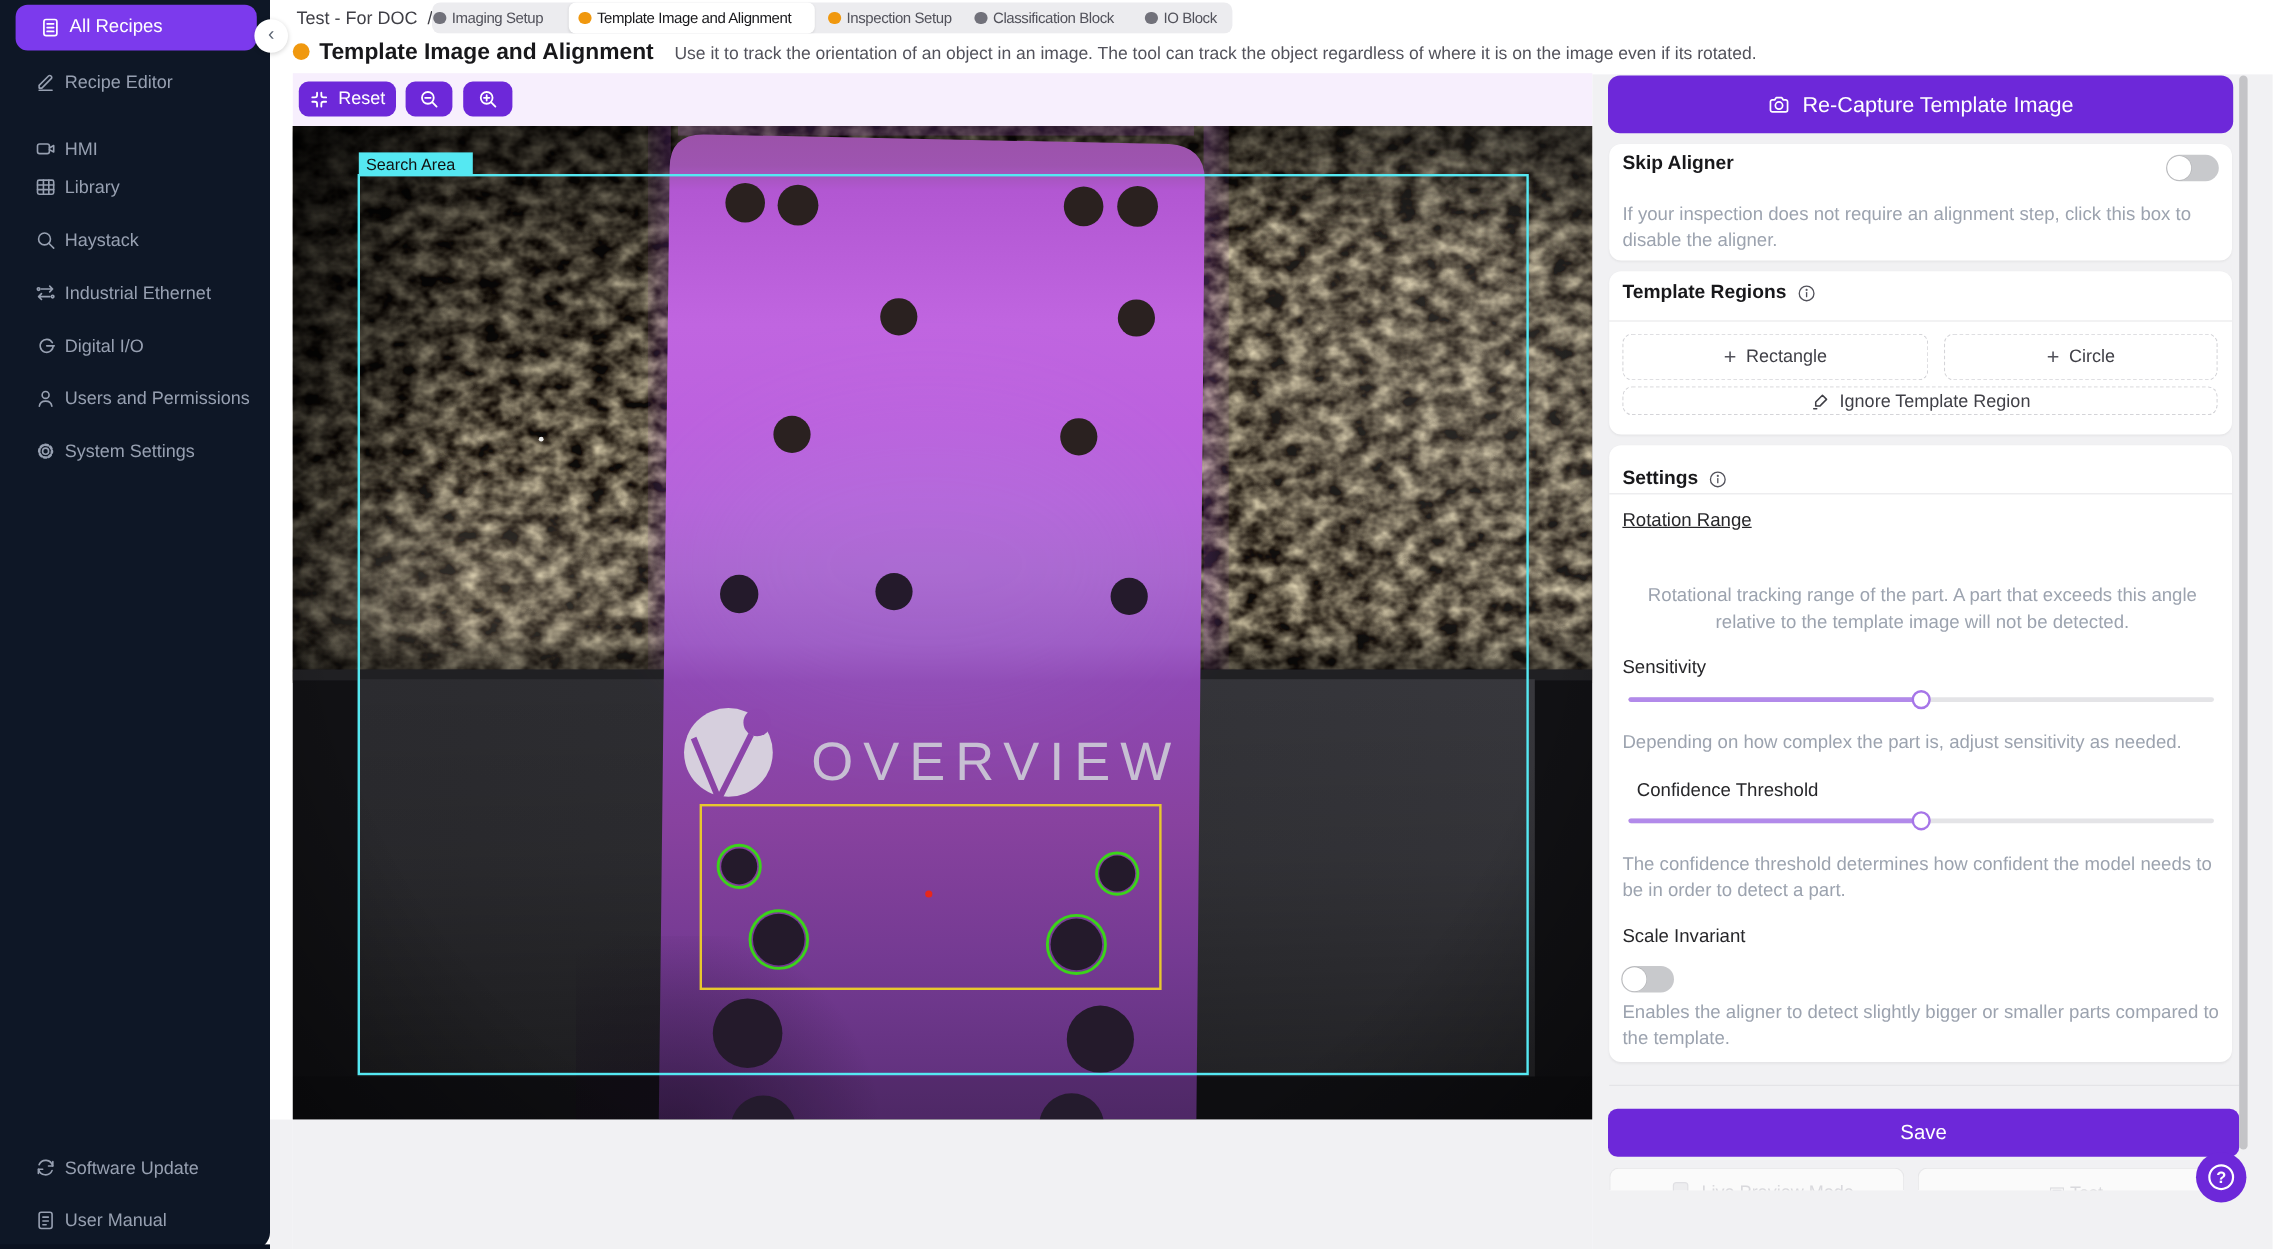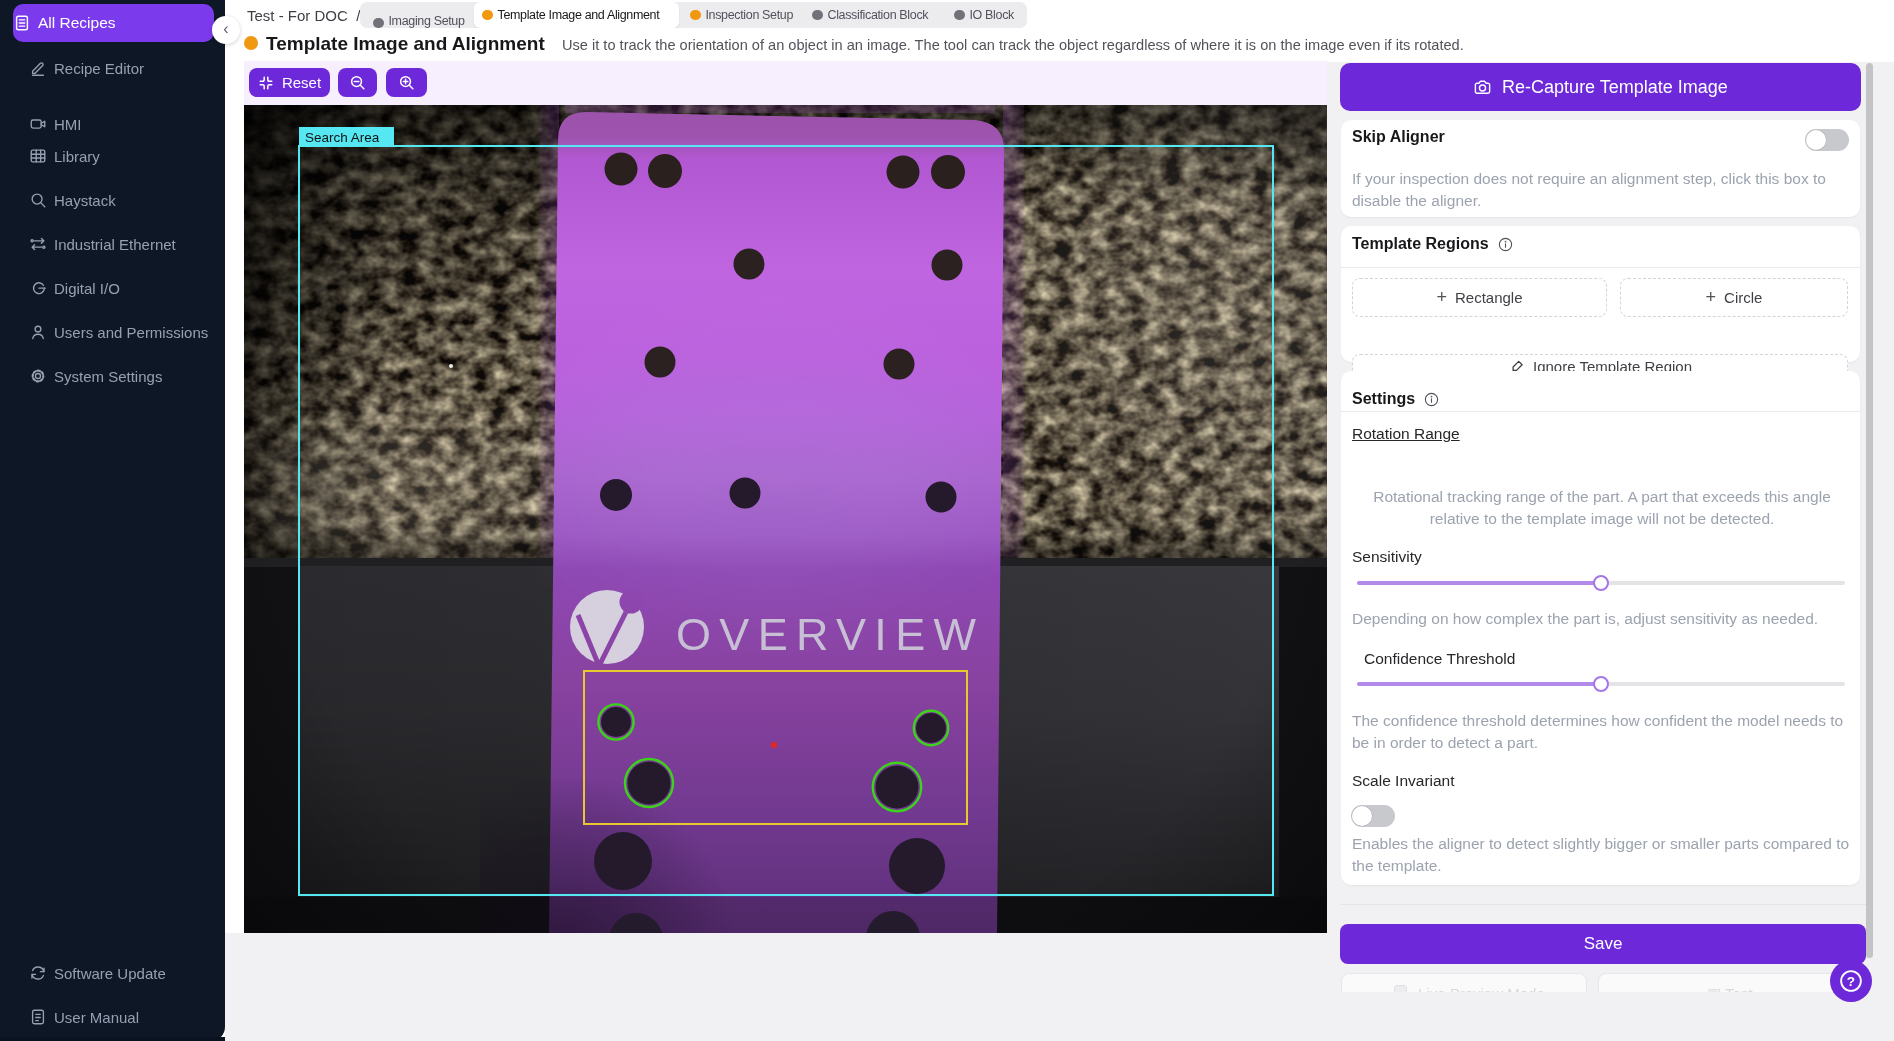--- a/index.html
+++ b/index.html
@@ -7,21 +7,21 @@
     font-family:"Liberation Sans", sans-serif; }
   .abs { position:absolute; }
   #root { position:relative; width:1894px; height:1041px; }
   
   #sidebar { left:0; top:0; width:225px; height:1041px; background:#0e1726; border-bottom-right-radius:14px; }
   .navitem { position:absolute; left:29px; display:flex; align-items:center; gap:7px;
     color:#97a0b1; font-size:15px; height:24px; }
   .navitem svg { flex:0 0 auto; }
   #active-item { position:absolute; left:13px; top:4px; width:201px; height:38px;
     background:#7c3aed; border-radius:10px; display:flex; align-items:center;
-    padding-left:0; gap:7px; color:#fff; font-size:15.5px; }
+    padding-left:20px; gap:7px; color:#fff; font-size:15.5px; }
   #collapse { z-index:5; left:212px; top:16px; width:28px; height:28px; border-radius:50%;
     background:#fff; box-shadow:0 1px 4px rgba(0,0,0,.18); color:#5b6472;
     font-size:16px; text-align:center; line-height:26px; font-weight:400; }
   
   #topzone { left:225px; top:0; width:1669px; height:62px; background:#fff; }
   #crumb { left:247px; top:7px; font-size:15px; color:#3f3f46; }
   #pillbar { left:360px; top:2px; width:667px; height:26px; background:#ececef; border-radius:7px; }
   .pill { position:absolute; top:0; height:26px; display:flex; align-items:center; gap:8px; white-space:nowrap;
     font-size:12.5px; letter-spacing:-0.35px; color:#52525b; }
   .dot { width:10.5px; height:10.5px; border-radius:50%; background:#71717a; flex:0 0 auto; }
@@ -150,21 +150,21 @@
         <path d="M7.5 7h5M7.5 10.5h5M7.5 14h3"></path>
       </svg>
       <span>User Manual</span>
     </div>
   <div class="abs" id="collapse">‹</div>
 
   <div class="abs" id="topzone"></div>
   <div class="abs" id="crumb">Test - For DOC&nbsp;&nbsp;/</div>
   <div class="abs" id="pillbar">
     <div id="pill-active"></div>
-    <div class="pill" style="left:13px; gap:5px;align-items:flex-end;"><span class="dot"></span>Imaging Setup</div>
+    <div class="pill" style="left:1px; gap:5px;"><span class="dot"></span>Imaging Setup</div>
     <div class="pill" style="left:122px; gap:5px; color:#18181b; font-weight:500;"><span class="dot orange"></span>Template Image and Alignment</div>
     <div class="pill" style="left:330px; gap:5px;"><span class="dot orange"></span>Inspection Setup</div>
     <div class="pill" style="left:452px; gap:5px;"><span class="dot"></span>Classification Block</div>
     <div class="pill" style="left:594px; gap:5px;"><span class="dot"></span>IO Block</div>
   </div>
   <div class="abs" id="headrow"></div>
   <div class="abs" id="headdot"></div>
   <div class="abs" id="headtitle">Template Image and Alignment</div>
   <div class="abs" id="headdesc">Use it to track the orientation of an object in an image. The tool can track the object regardless of where it is on the image even if its rotated.</div>
 
@@ -344,21 +344,21 @@
   </div>
   <div class="card" style="top:226px; height:136px;padding-left:22px;">
     <div class="cardtitle" style="top:9px;">Template Regions <svg width="17" height="17" viewBox="0 0 20 20" fill="none" stroke="#52525b" stroke-width="1.3" stroke-linecap="round" stroke-linejoin="round">
           <circle cx="10" cy="10" r="7.2"></circle>
           <path d="M10 9.2v4"></path>
           <circle cx="10" cy="6.6" r="0.4" fill="#52525b"></circle>
         </svg></div>
     <div class="divline" style="top:41px;"></div>
     <div class="dashbtn" style="left:11px; top:52px; width:255px; height:39px;"><span style="font-size:18px; color:#52525b;">+</span> Rectangle</div>
     <div class="dashbtn" style="left:279px; top:52px; width:228px; height:39px;"><span style="font-size:18px; color:#52525b;">+</span> Circle</div>
-    <div class="dashbtn" style="left:11px; top:128px; width:496px; height:24px;text-align:right;"><svg width="17" height="17" viewBox="0 0 20 20" fill="none" stroke="#3f3f46" stroke-width="1.5" stroke-linecap="round" stroke-linejoin="round">
+    <div class="dashbtn" style="left:11px; top:96px; width:496px; height:24px;text-align:right;"><svg width="17" height="17" viewBox="0 0 20 20" fill="none" stroke="#3f3f46" stroke-width="1.5" stroke-linecap="round" stroke-linejoin="round">
           <path d="M12.2 3.2l4 4-6.6 6.6H5.6v-4z" transform="translate(0.4,0.8)"></path>
           <path d="M4 17.2h3"></path>
         </svg> Ignore Template Region</div>
   </div>
   <div class="card" style="top:371px; height:514px;">
     <div class="cardtitle" style="top:19px;">Settings <svg width="17" height="17" viewBox="0 0 20 20" fill="none" stroke="#52525b" stroke-width="1.3" stroke-linecap="round" stroke-linejoin="round">
           <circle cx="10" cy="10" r="7.2"></circle>
           <path d="M10 9.2v4"></path>
           <circle cx="10" cy="6.6" r="0.4" fill="#52525b"></circle>
         </svg></div>

